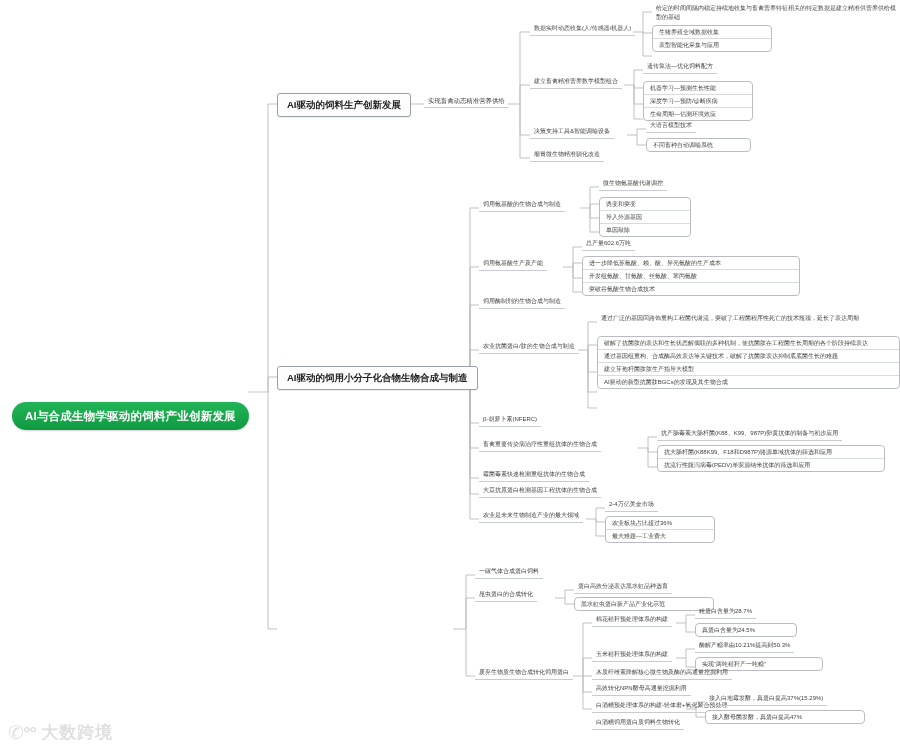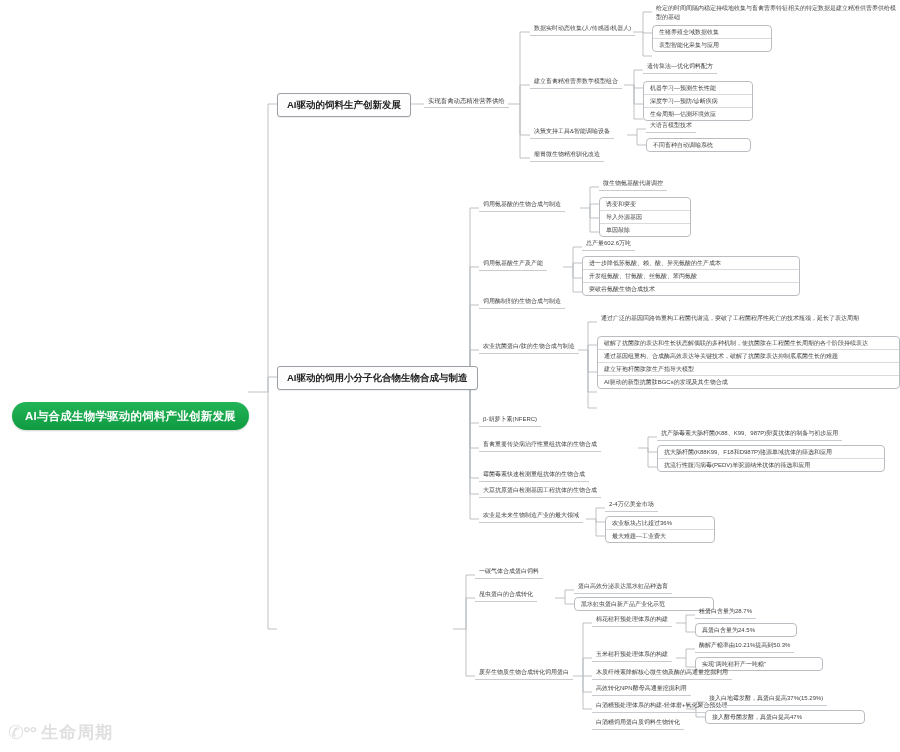--- a/index.html
+++ b/index.html
@@ -330,16 +330,16 @@
   <div class="node lvl3 underline" style="left:592px; top:701px;">白酒糟预处理体系的构建-轻体磨+氧化聚合预处理</div>
 
   <div class="node lvl3 underline" style="left:592px; top:718px;">白酒糟饲用蛋白质饲料生物转化</div>
   <div class="node lvl3 underline" style="left:705px; top:694px;">接入白地霉发酵，真蛋白提高37%(15.29%)</div>
   <div class="boxgrp" style="left:705px; top:710px; width:160px;">
     <div class="row">接入酵母菌发酵，真蛋白提高47%</div>
   </div>
 
   <div id="watermark">
     <span class="wm-mark">✆°°</span>
-    <span class="wm-text">生命周期</span>
+    <span class="wm-text">大数跨境</span>
   </div>
 
 </div>
 
 </body></html>

